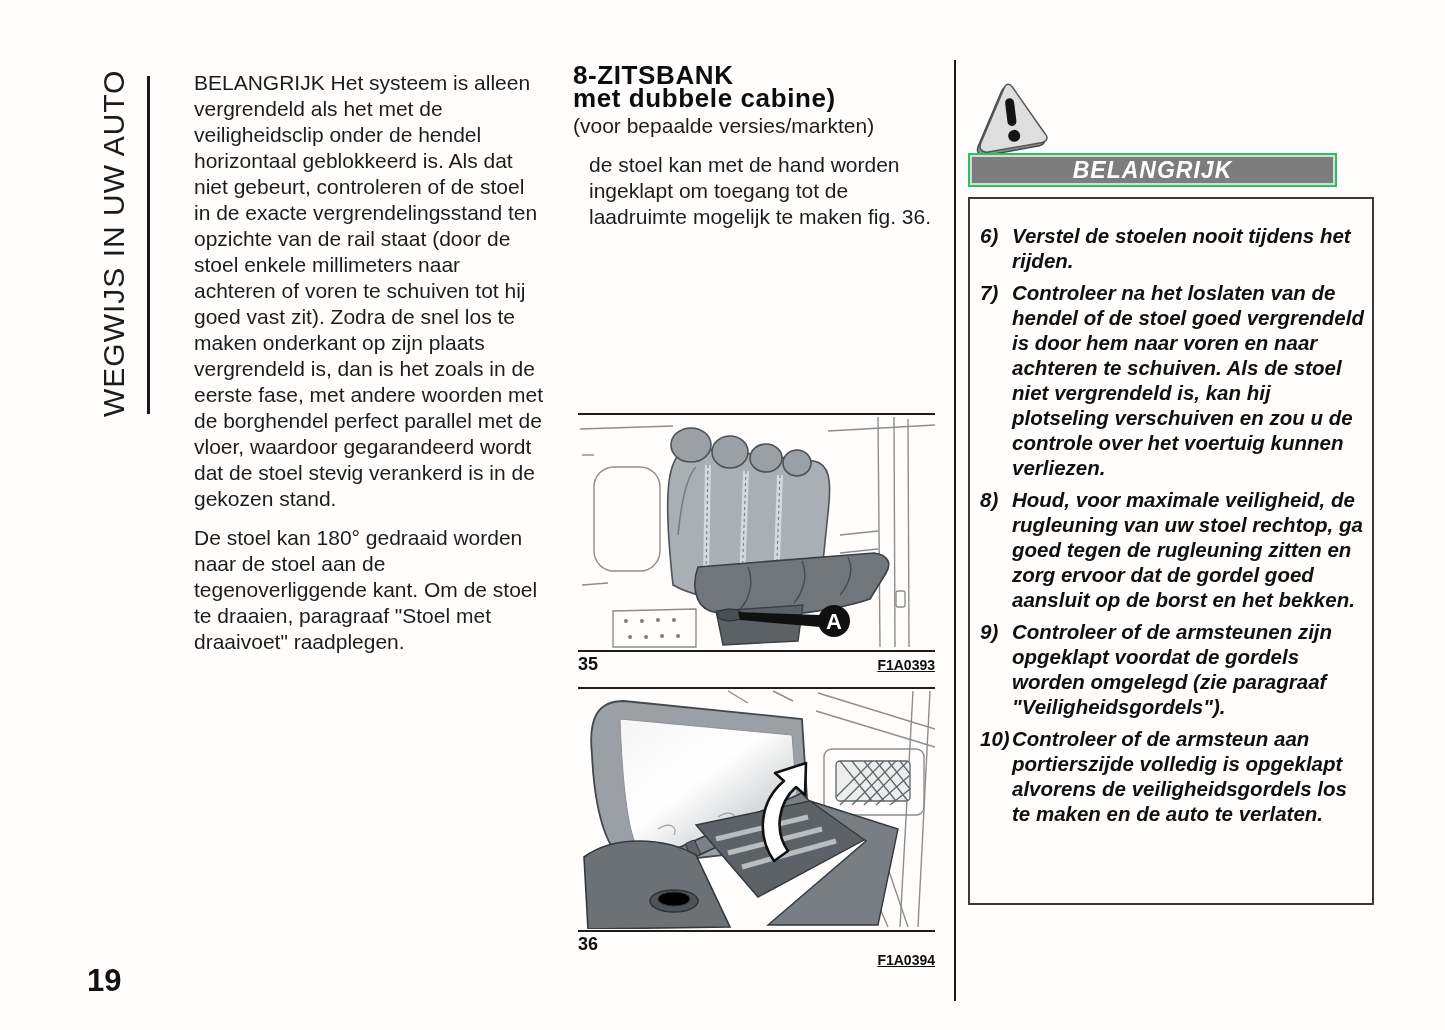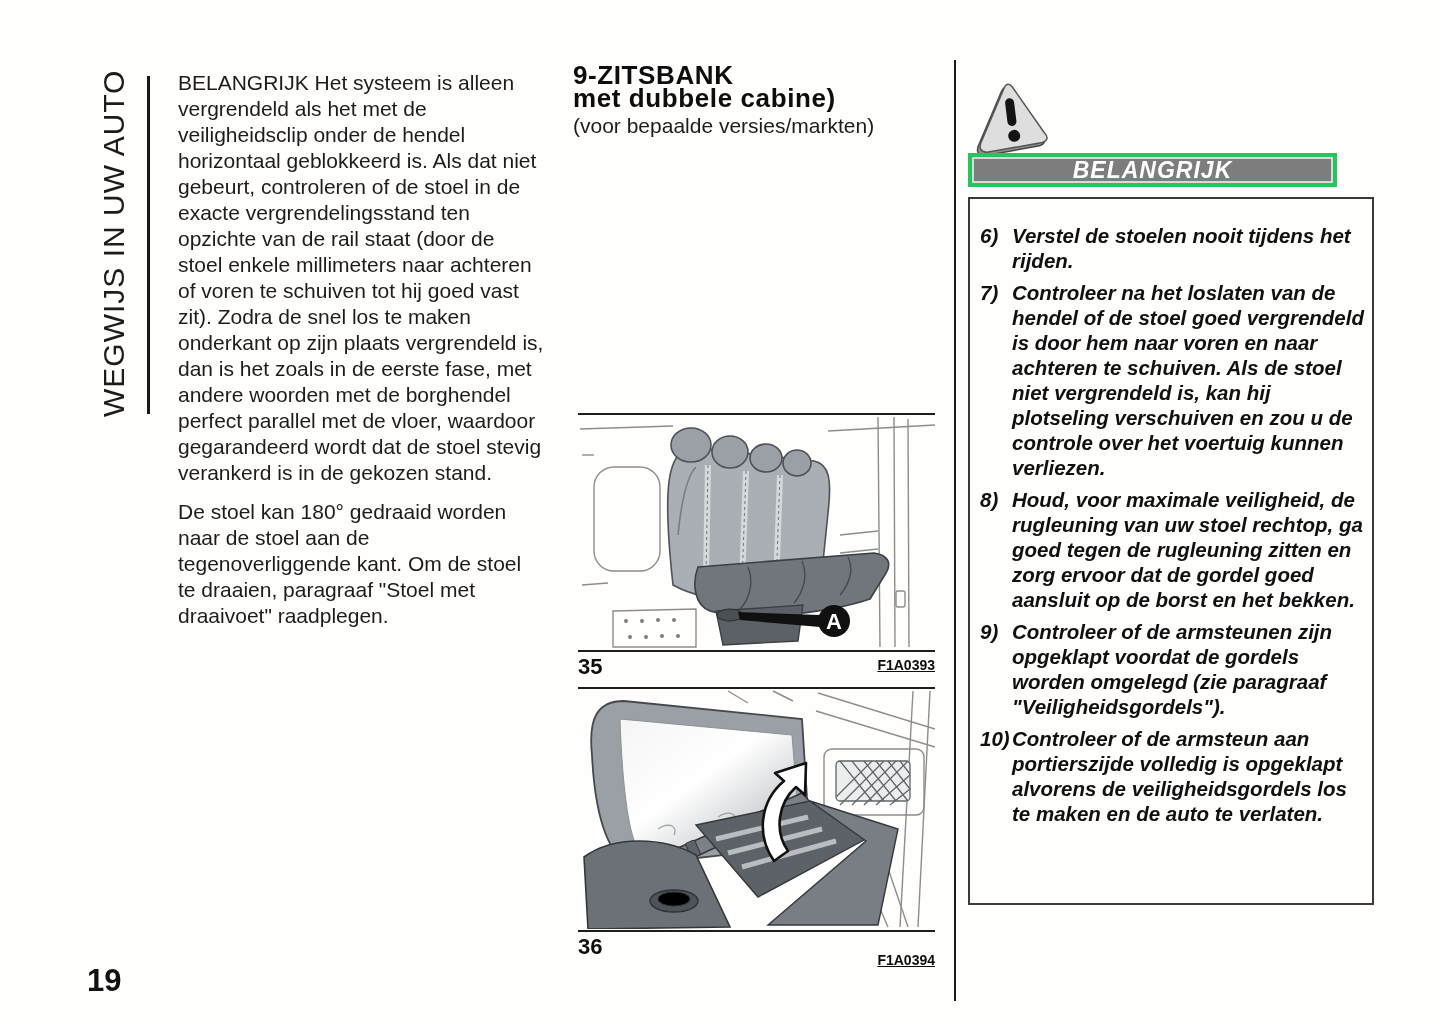--- a/index.html
+++ b/index.html
@@ -12,32 +12,32 @@
     position:absolute;left:97px;top:75px;height:342px;
     writing-mode:vertical-rl;transform:rotate(180deg);
     font-size:30px;letter-spacing:1px;color:#1c1c1c;white-space:nowrap;
   }
   .side-rule{position:absolute;left:147px;top:76px;width:3px;height:338px;background:#1a1a1a;}
   .page-number{position:absolute;left:87px;top:963px;font-size:31px;font-weight:800;color:#111;}
   
   .col{position:absolute;font-size:21px;line-height:26px;color:#1c1c1c;}
   #col1{left:178px;top:70px;width:366px;}
   #col2{left:573px;top:64px;width:364px;}
-  .para{margin:0 0 13px 0;}
+  .para{margin:0 0 13px 16px;}
   .h-line{font-size:26px;line-height:23px;font-weight:900;letter-spacing:.6px;color:#0d0d0d;}
   .h-sub{font-size:21px;line-height:25px;margin:3px 0 14px 0;}
   
   .fig-rule{position:absolute;left:578px;width:357px;height:2px;background:#1d1d1b;}
-  .fig-num{position:absolute;left:578px;font-size:22px;font-weight:700;color:#0d0d0d;}
+  .fig-num{position:absolute;left:578px;font-size:18px;font-weight:700;color:#0d0d0d;}
   .fig-code{position:absolute;font-size:14px;font-weight:700;color:#0d0d0d;left:578px;width:357px;text-align:right;text-decoration:underline;}
   .fig-art{position:absolute;left:578px;width:357px;}
   
   .banner{
     position:absolute;left:968px;top:153px;width:369px;height:34px;
-    background:#7d7d7d;border:4px solid #22c55e;box-sizing:border-box;
+    background:#7d7d7d;border:2px solid #22c55e;box-sizing:border-box;
     box-shadow:inset 0 0 0 2px #d9d9d9;
     display:flex;align-items:center;justify-content:center;
   }
   .banner span{color:#ffffff;font-weight:700;font-style:italic;font-size:23px;letter-spacing:1px;}
   .warnbox{
     position:absolute;left:968px;top:197px;width:406px;height:708px;
     border:2px solid #3a3a3a;box-sizing:border-box;
     padding:24px 8px 0 10px;
   }
   .witem{
@@ -56,23 +56,24 @@
   <div class="side-label">WEGWIJS IN UW AUTO</div>
   <div class="side-rule"></div>
   <div class="page-number">19</div>
 
   <div class="col" id="col1">
     <p class="para">BELANGRIJK Het systeem is alleen vergrendeld als het met de veiligheidsclip onder de hendel horizontaal geblokkeerd is. Als dat niet gebeurt, controleren of de stoel in de exacte vergrendelingsstand ten opzichte van de rail staat (door de stoel enkele millimeters naar achteren of voren te schuiven tot hij goed vast zit). Zodra de snel los te maken onderkant op zijn plaats vergrendeld is, dan is het zoals in de eerste fase, met andere woorden met de borghendel perfect parallel met de vloer, waardoor gegarandeerd wordt dat de stoel stevig verankerd is in de gekozen stand.</p>
     <p class="para">De stoel kan 180° gedraaid worden naar de stoel aan de tegenoverliggende kant. Om de stoel te draaien, paragraaf "Stoel met draaivoet" raadplegen.</p>
   </div>
 
   <div class="col" id="col2">
-    <div class="h-line">9-ZITSBANK</div>
+    <div class="h-line">8-ZITSBANK</div>
     <div class="h-line">met dubbele cabine)</div>
     <div class="h-sub">(voor bepaalde versies/markten)</div>
+    <p class="para">de stoel kan met de hand worden ingeklapt om toegang tot de laadruimte mogelijk te maken fig. 36.</p>
   </div>
 
   <div class="fig-rule" style="top:413px;"></div>
   <svg class="fig-art" style="top:415px;height:234px;" viewBox="0 0 357 234">
     <g stroke="#8d8d8d" stroke-width="1.4" fill="none">
       <path d="M2,14 L95,11"></path>
         <path d="M250,16 L357,10"></path>
       <path d="M300,2 L302,232"></path>
         <path d="M316,2 L317,232"></path>
         <path d="M330,4 L331,232"></path>

